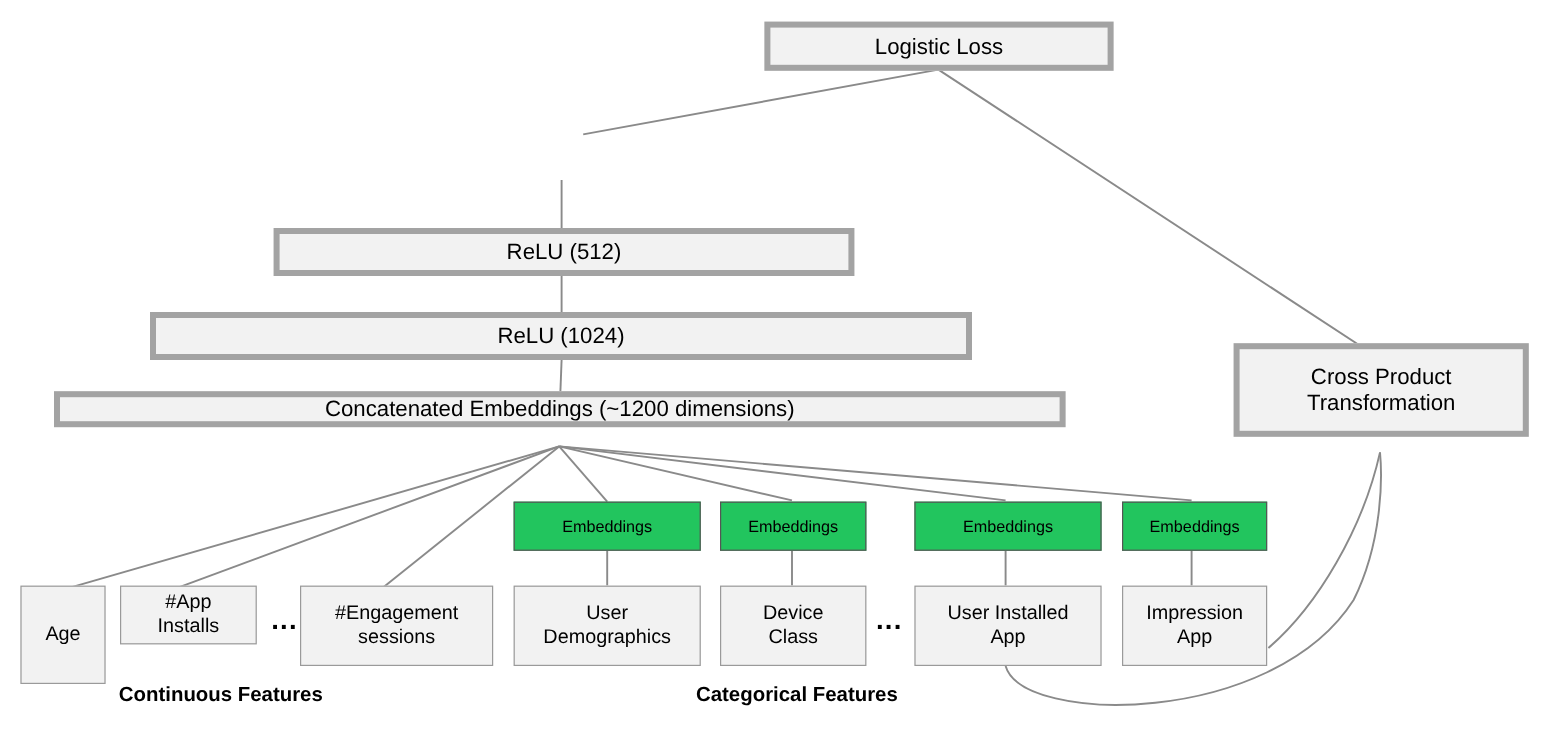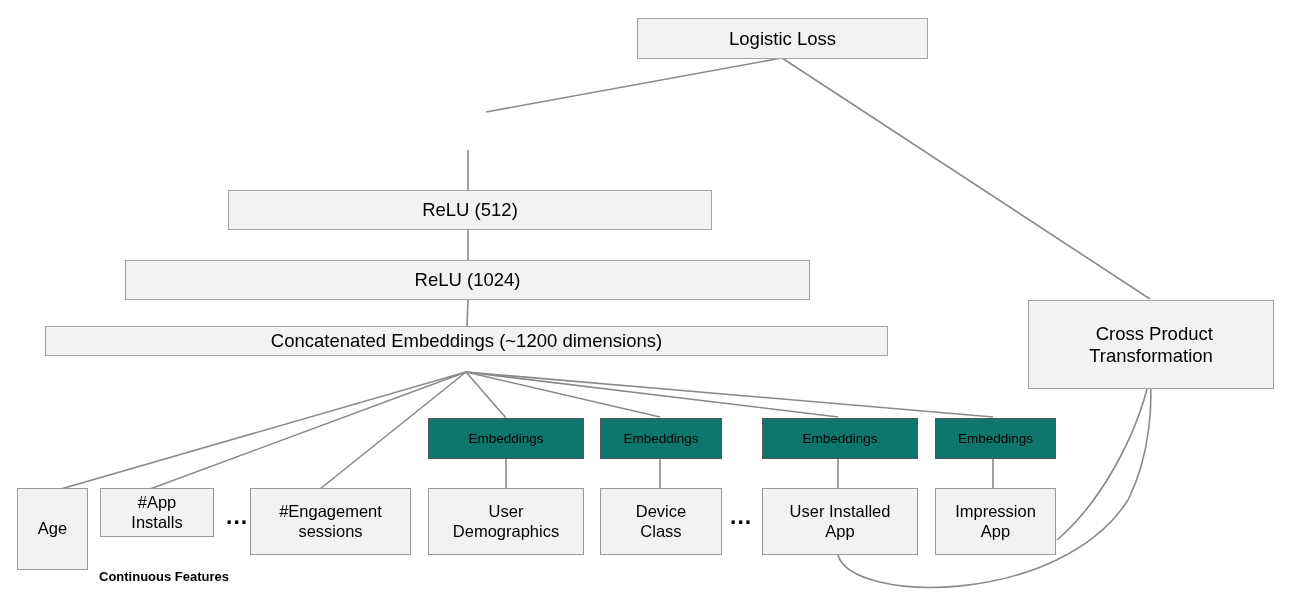--- a/index.html
+++ b/index.html
@@ -36,46 +36,45 @@
     color: #000000;
     background: #f2f2f2;
     border: 1px solid #999999;
     z-index: 2;
   }
   .node.light {
     background: #f2f2f2;
     border: 1px solid #9a9a9a;
   }
   .node.strong {
-    border: 1px solid #a3a3a3;
-    text-align: right;
+    border: 5px solid #a3a3a3;
   }
   .node.emb {
-    background: #0f766e;
+    background: #22c55e;
     border: 1px solid #555555;
   }
   .node span {
     display: block;
     padding: 0 4px;
   }
   .fs18 { font-size: 18.5px; }
   .fs16 { font-size: 16.5px; }
   .fs13 { font-size: 13.5px; }
   .ellipsis {
     position: absolute;
     font-size: 23px;
     font-weight: 700;
     letter-spacing: 1px;
     color: #000000;
     line-height: 1;
     z-index: 2;
   }
   .grouplabel {
     position: absolute;
-    font-size: 13px;
+    font-size: 17px;
     font-weight: bold;
     color: #000000;
     white-space: nowrap;
     z-index: 2;
   }
 </style>
 </head>
 <body>
 
 <div id="canvas">
@@ -122,21 +121,21 @@
   </div>
 
   <div class="node strong fs18" style="left:125px; top:260px; width:685px; height:40px;">
     <span>ReLU (1024)</span>
   </div>
 
   <div class="node strong fs18" style="left:45px; top:326px; width:843px; height:30px;">
     <span>Concatenated Embeddings (~1200 dimensions)</span>
   </div>
 
-  <div class="node strong fs18" style="left:1028px; top:300px; width:246px; height:89px;">
+  <div class="node strong fs18" style="left:1028px; top:286px; width:246px; height:78px;">
     <span>
       <span style="display:block;">Cross Product</span>
       <span style="display:block;">Transformation</span>
     </span>
   </div>
 
   <div class="node emb fs13" style="left:428px; top:418px; width:156px; height:41px;">
     <span>Embeddings</span>
   </div>
   <div class="node emb fs13" style="left:600px; top:418px; width:122px; height:41px;">
@@ -196,14 +195,15 @@
 
   <div class="node light fs16" style="left:935px; top:488px; width:121px; height:67px;">
     <span>
       <span style="display:block;">Impression</span>
       <span style="display:block;">App</span>
     </span>
   </div>
 
   <div class="grouplabel" style="left:99px; top:569px;">Continuous Features</div>
 
+  <div class="grouplabel" style="left:580px; top:569px;">Categorical Features</div>
 
 </div>
 
 </body></html>

